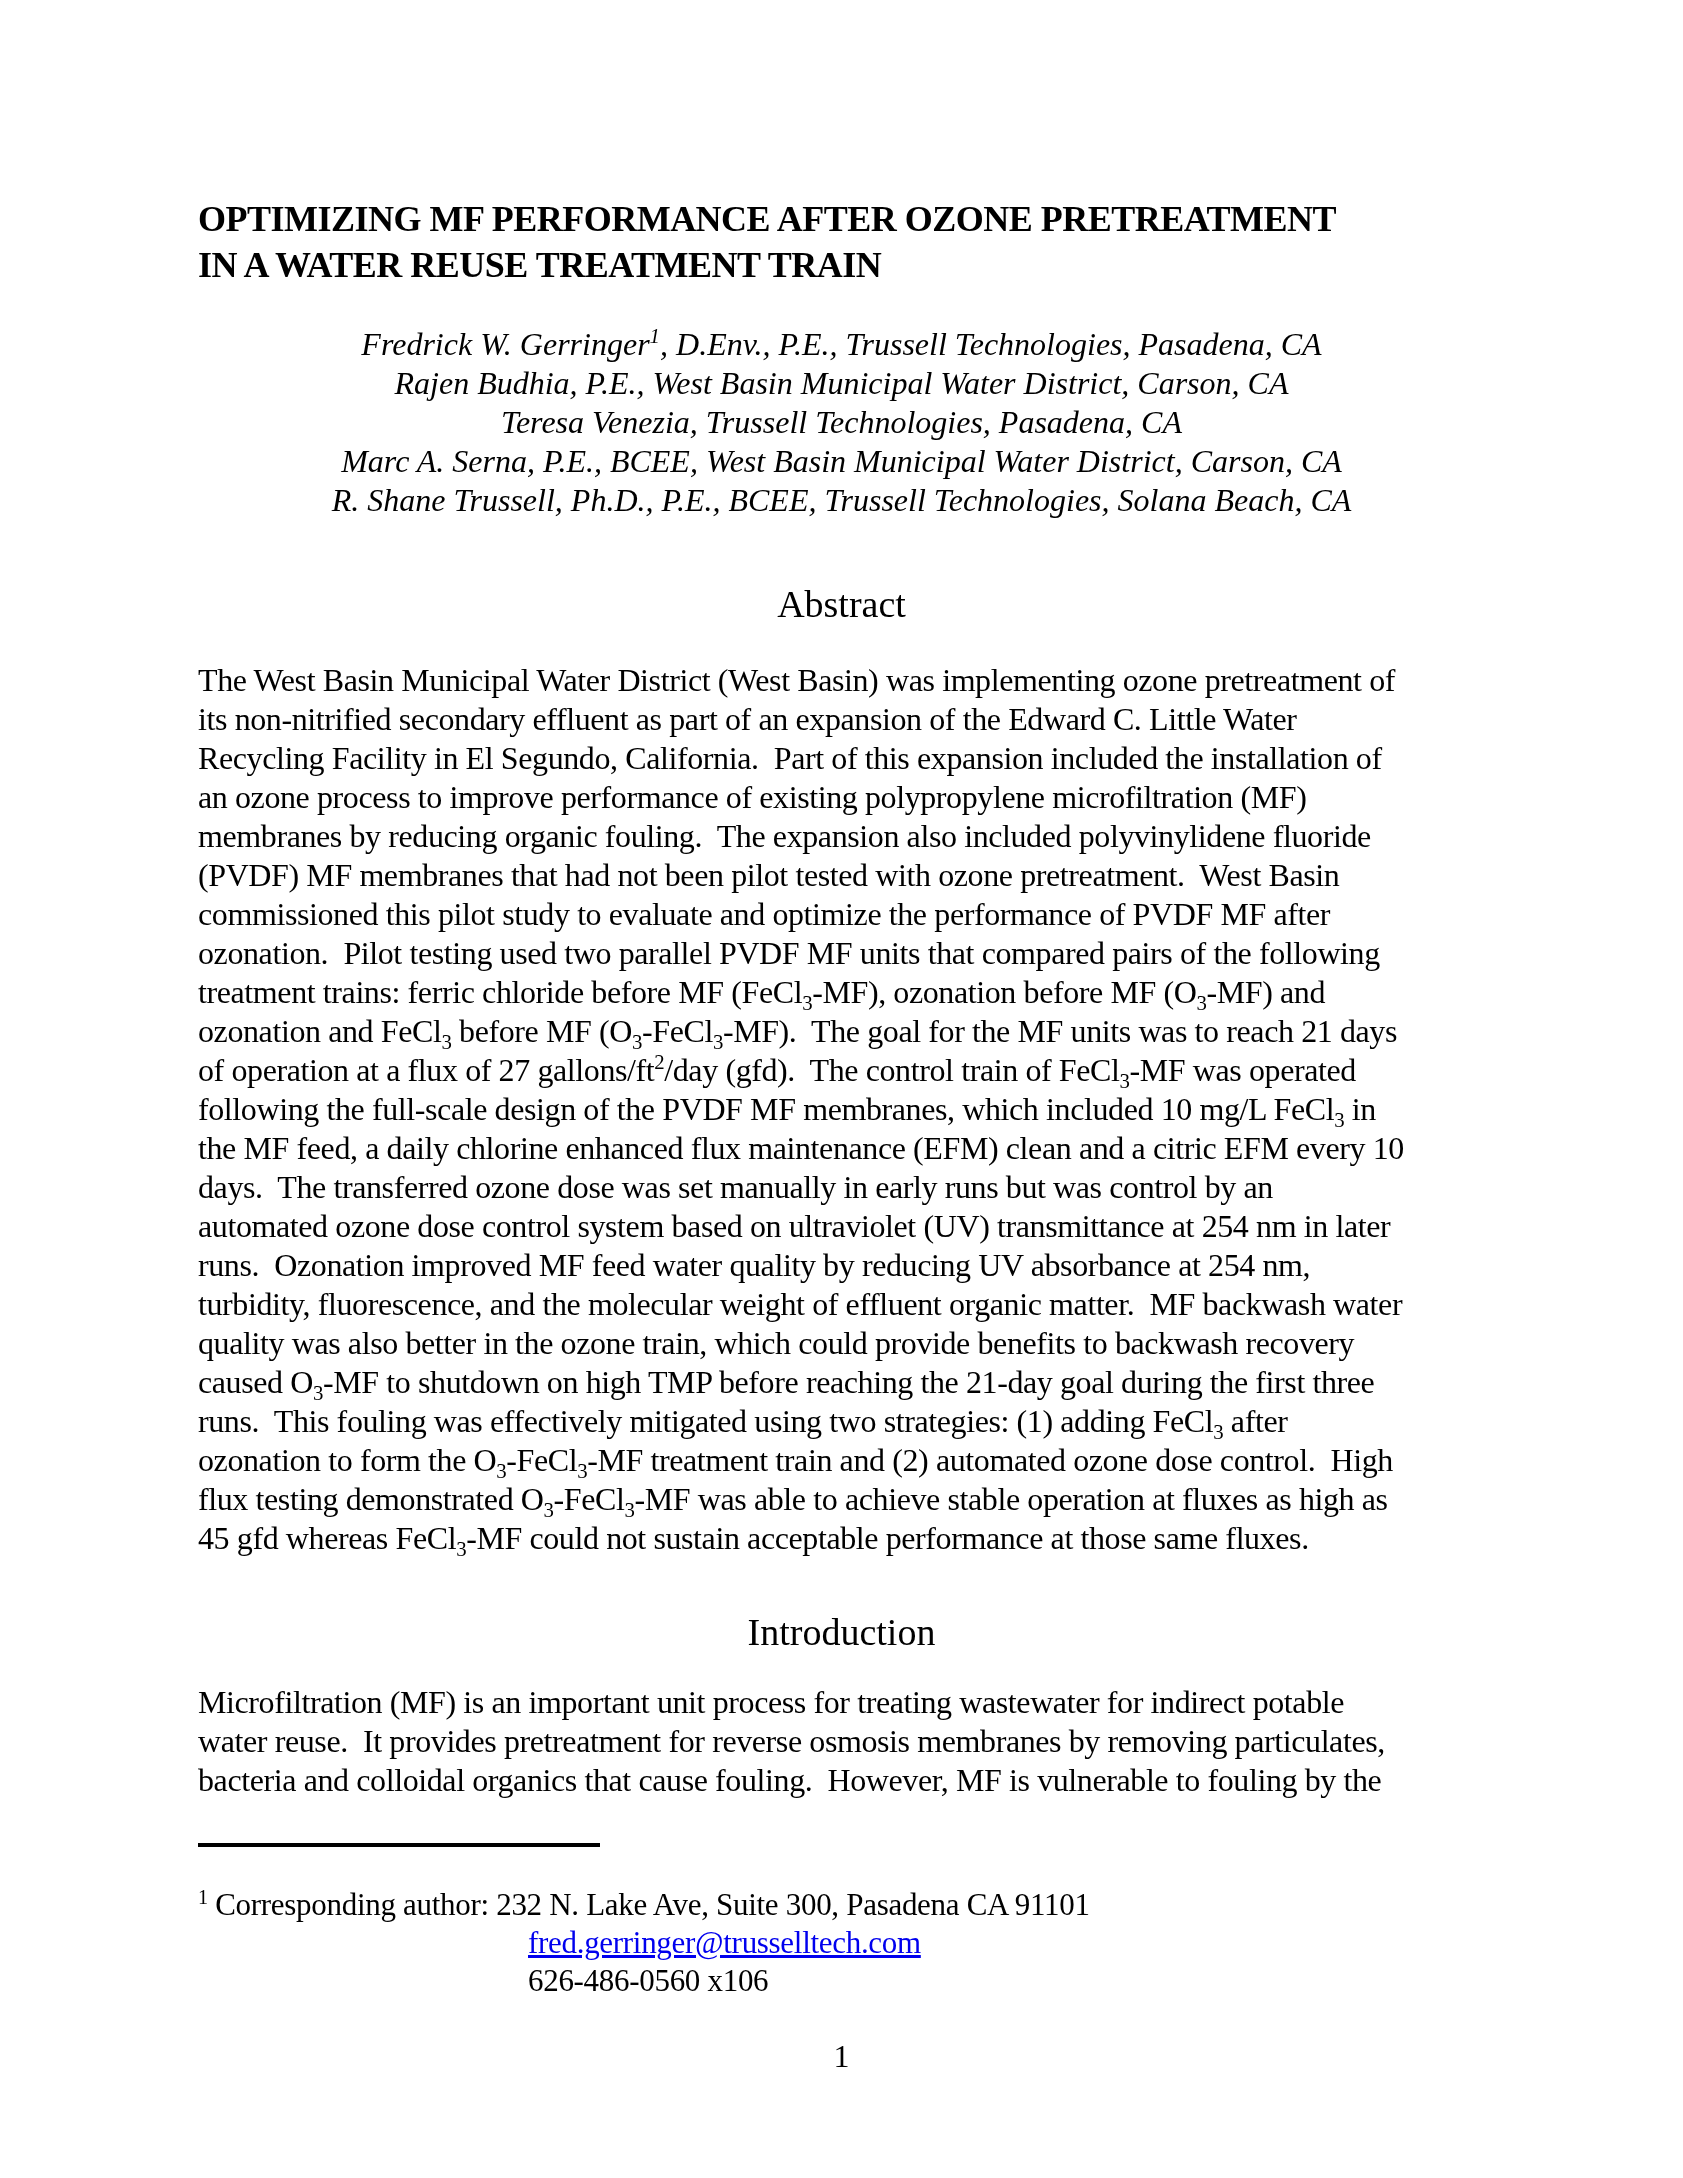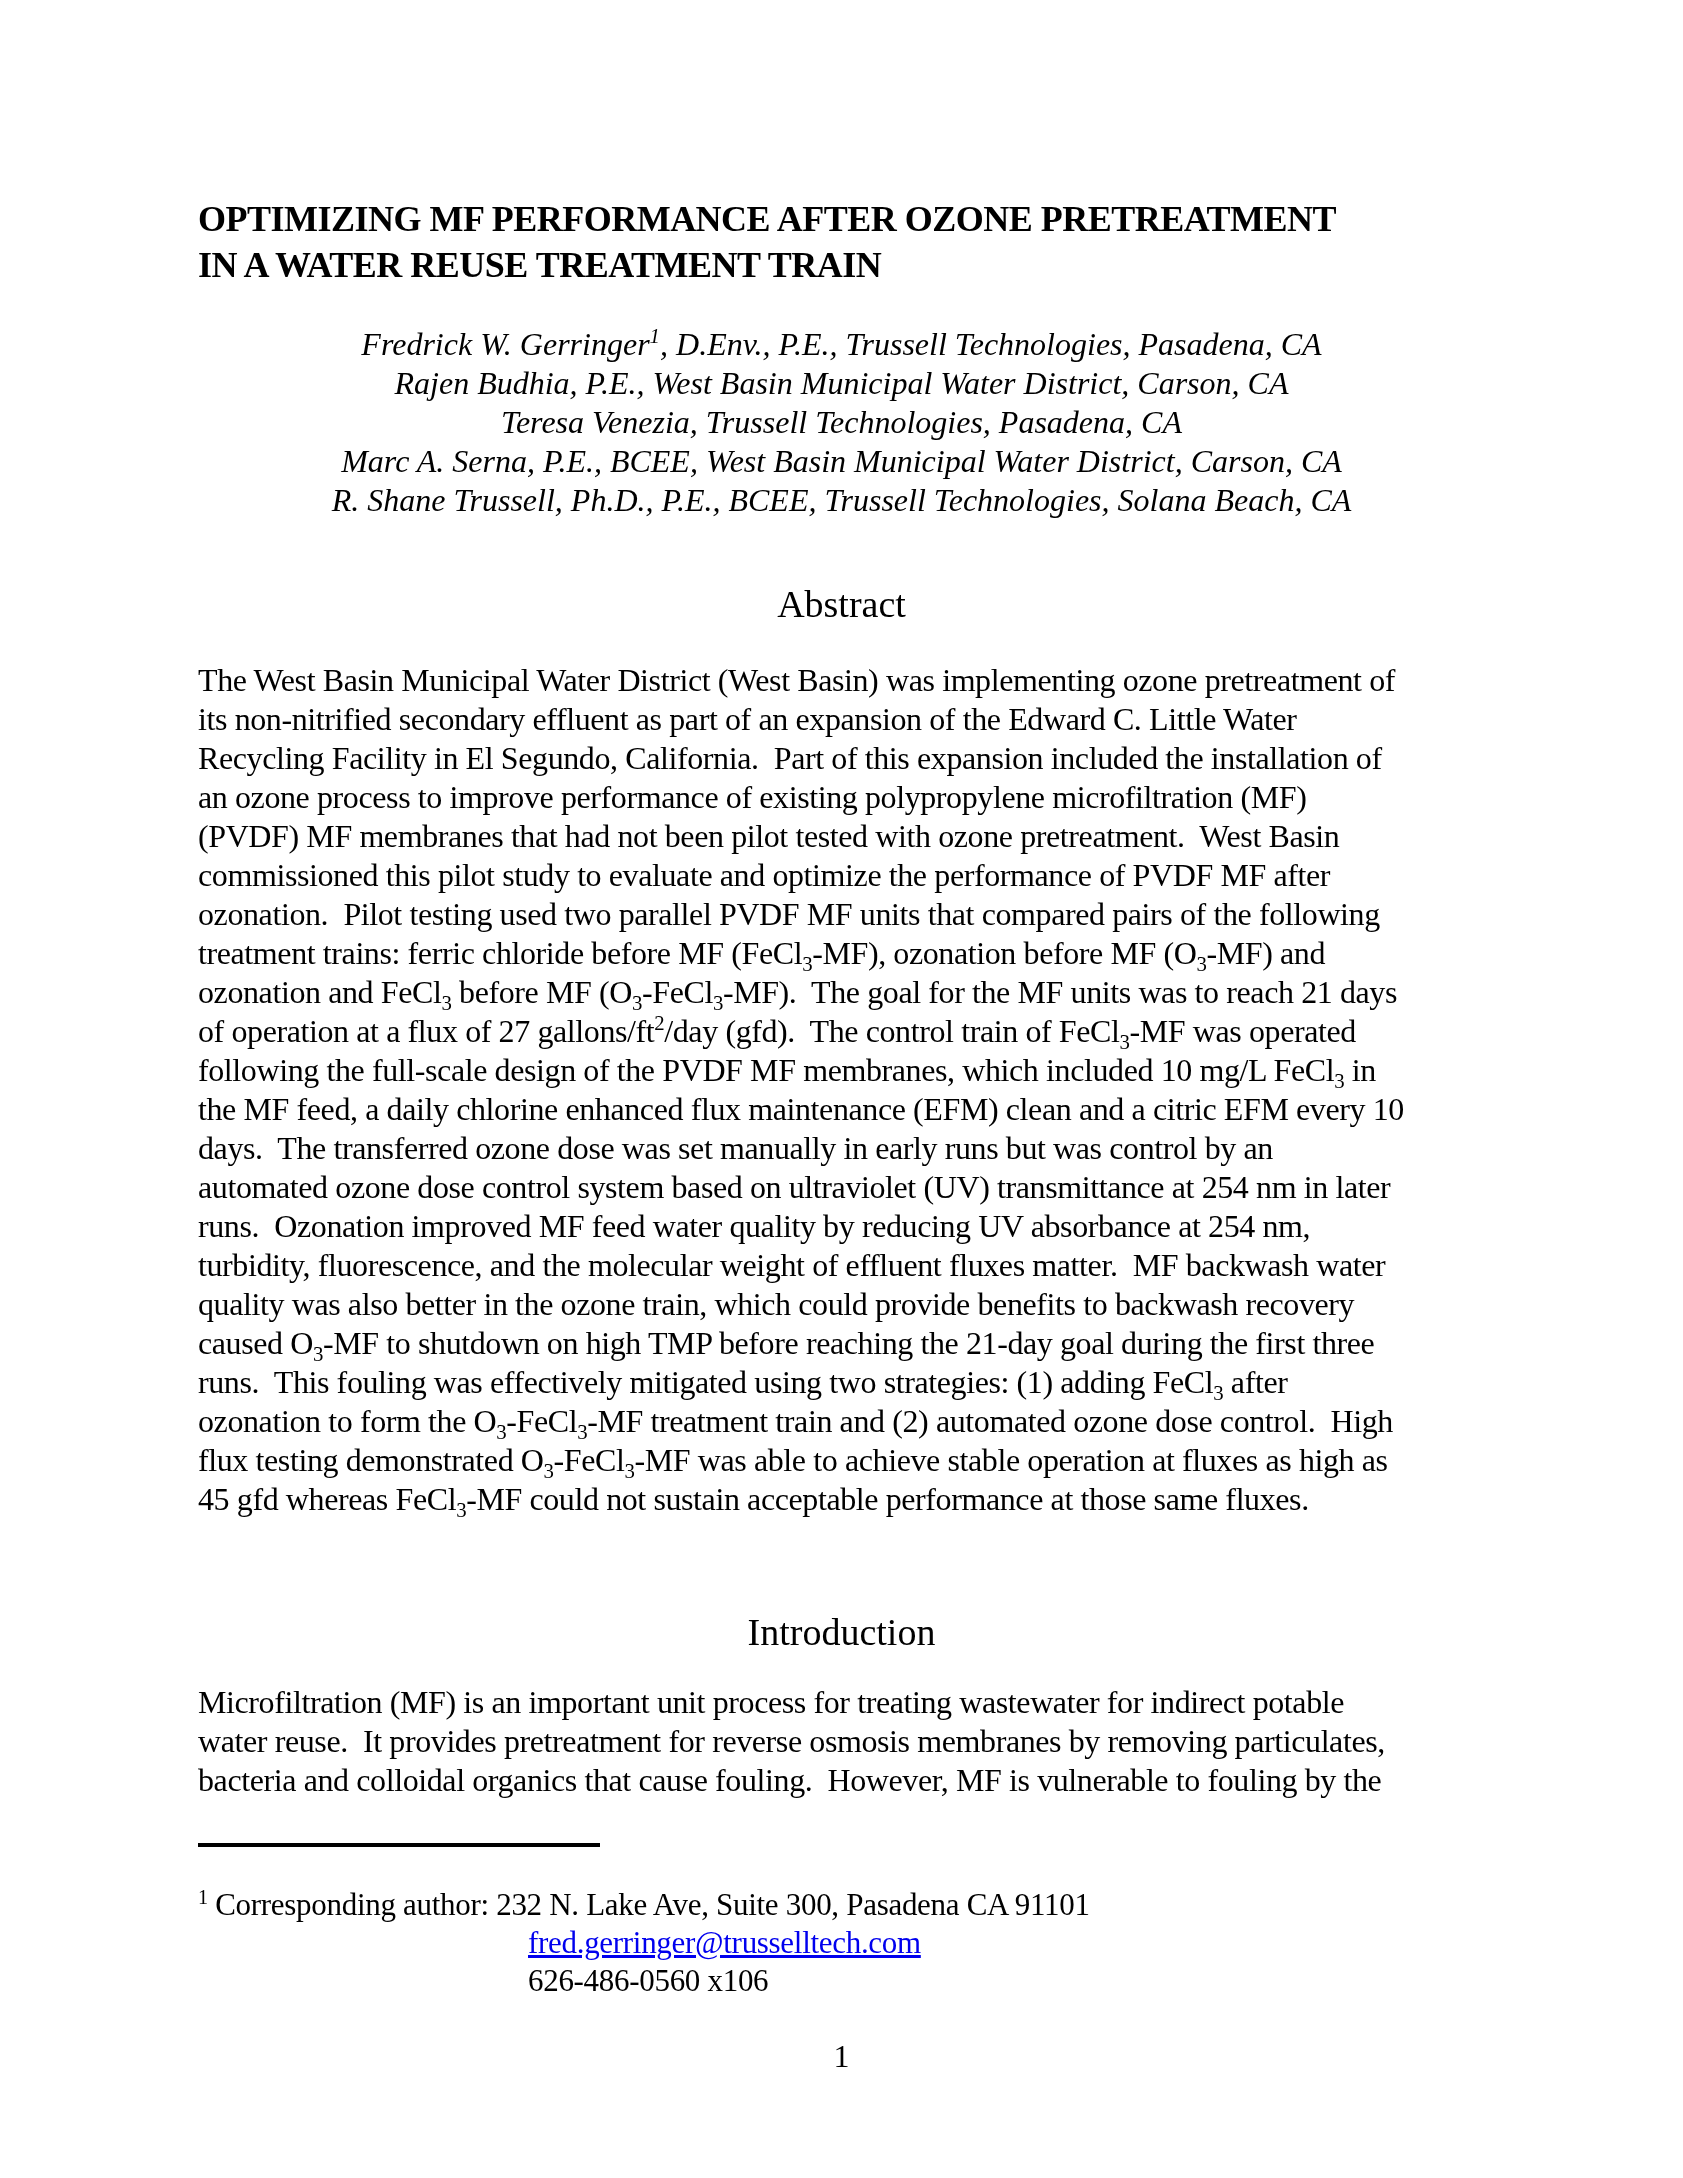--- a/index.html
+++ b/index.html
@@ -84,32 +84,33 @@
     <div class="line">R. Shane Trussell, Ph.D., P.E., BCEE, Trussell Technologies, Solana Beach, CA</div>
   </div>
 
   <div class="block section-heading abstract-heading">Abstract</div>
 
   <div class="block bodytext abstract-body">
     <div class="line">The West Basin Municipal Water District (West Basin) was implementing ozone pretreatment of</div>
     <div class="line">its non-nitrified secondary effluent as part of an expansion of the Edward C. Little Water</div>
     <div class="line">Recycling Facility in El Segundo, California.  Part of this expansion included the installation of</div>
     <div class="line">an ozone process to improve performance of existing polypropylene microfiltration (MF)</div>
+    <div class="line">membranes by reducing organic fouling.  The expansion also included polyvinylidene fluoride</div>
     <div class="line">(PVDF) MF membranes that had not been pilot tested with ozone pretreatment.  West Basin</div>
     <div class="line">commissioned this pilot study to evaluate and optimize the performance of PVDF MF after</div>
     <div class="line">ozonation.  Pilot testing used two parallel PVDF MF units that compared pairs of the following</div>
     <div class="line">treatment trains: ferric chloride before MF (FeCl<sub>3</sub>-MF), ozonation before MF (O<sub>3</sub>-MF) and</div>
     <div class="line">ozonation and FeCl<sub>3</sub> before MF (O<sub>3</sub>-FeCl<sub>3</sub>-MF).  The goal for the MF units was to reach 21 days</div>
     <div class="line">of operation at a flux of 27 gallons/ft<sup>2</sup>/day (gfd).  The control train of FeCl<sub>3</sub>-MF was operated</div>
     <div class="line">following the full-scale design of the PVDF MF membranes, which included 10 mg/L FeCl<sub>3</sub> in</div>
     <div class="line">the MF feed, a daily chlorine enhanced flux maintenance (EFM) clean and a citric EFM every 10</div>
     <div class="line">days.  The transferred ozone dose was set manually in early runs but was control by an</div>
     <div class="line">automated ozone dose control system based on ultraviolet (UV) transmittance at 254 nm in later</div>
     <div class="line">runs.  Ozonation improved MF feed water quality by reducing UV absorbance at 254 nm,</div>
-    <div class="line">turbidity, fluorescence, and the molecular weight of effluent fluxes matter.  MF backwash water</div>
+    <div class="line">turbidity, fluorescence, and the molecular weight of effluent organic matter.  MF backwash water</div>
     <div class="line">quality was also better in the ozone train, which could provide benefits to backwash recovery</div>
     <div class="line">caused O<sub>3</sub>-MF to shutdown on high TMP before reaching the 21-day goal during the first three</div>
     <div class="line">runs.  This fouling was effectively mitigated using two strategies: (1) adding FeCl<sub>3</sub> after</div>
     <div class="line">ozonation to form the O<sub>3</sub>-FeCl<sub>3</sub>-MF treatment train and (2) automated ozone dose control.  High</div>
     <div class="line">flux testing demonstrated O<sub>3</sub>-FeCl<sub>3</sub>-MF was able to achieve stable operation at fluxes as high as</div>
     <div class="line">45 gfd whereas FeCl<sub>3</sub>-MF could not sustain acceptable performance at those same fluxes.</div>
   </div>
 
   <div class="block section-heading intro-heading">Introduction</div>
 

